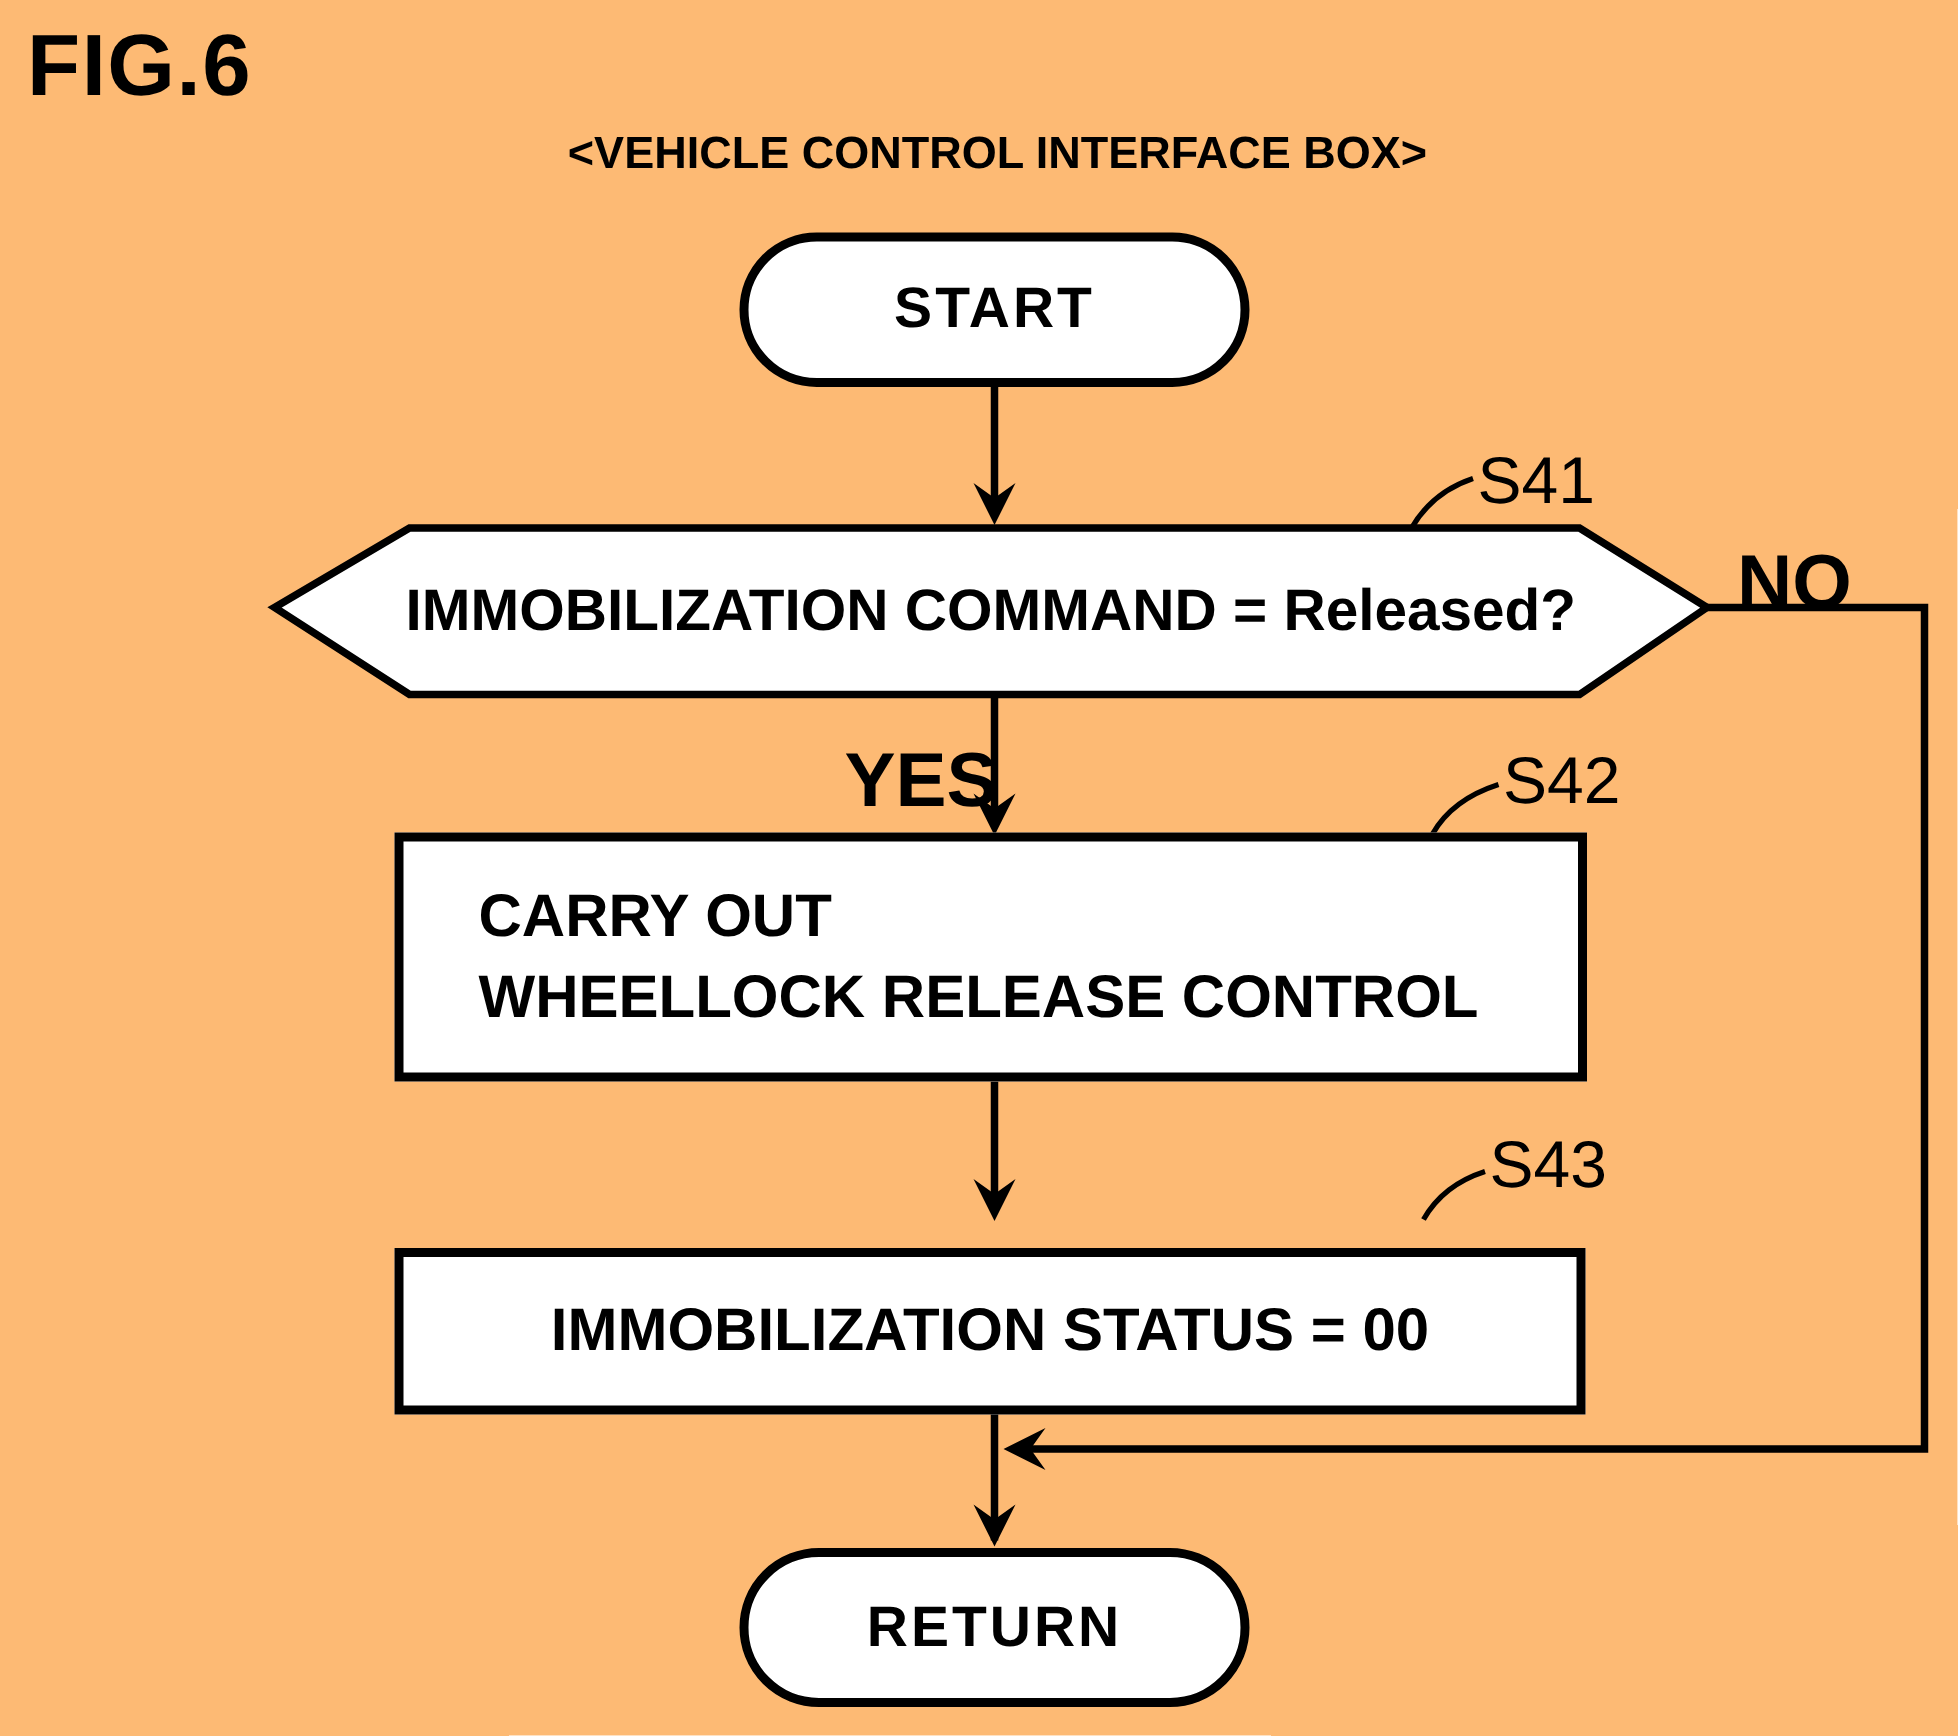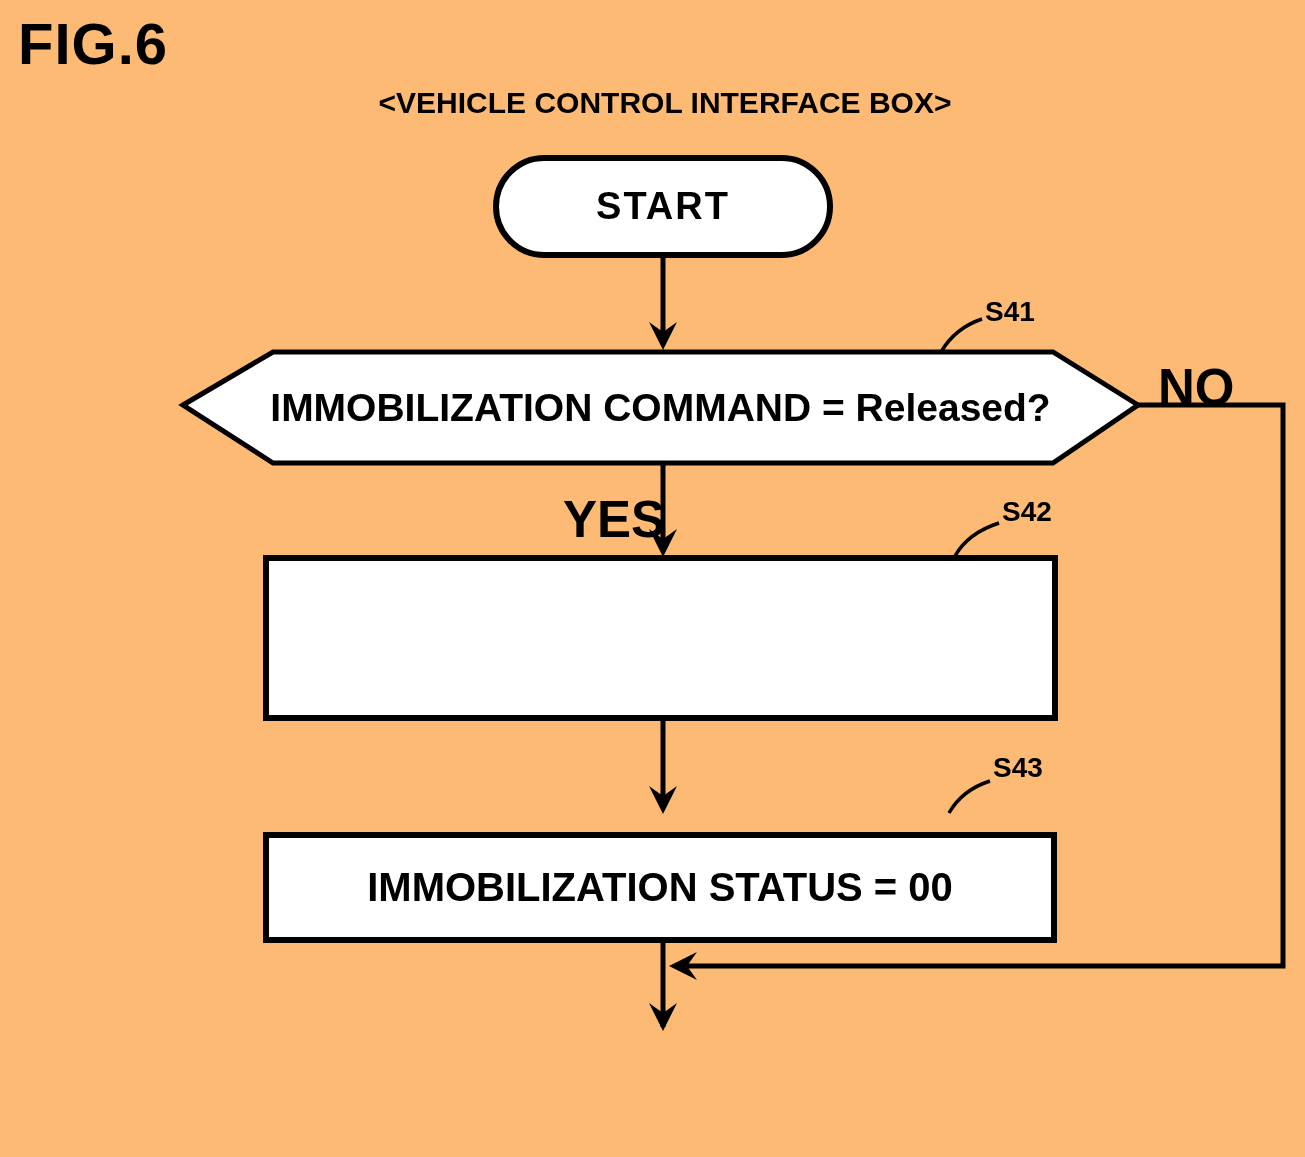--- a/index.html
+++ b/index.html
@@ -76,22 +76,22 @@
     left: 183px; top: 352px; width: 955px; height: 111px;
     display: flex;
     align-items: center;
     justify-content: center;
     font-size: 39px;
     font-weight: bold;
     z-index: 2;
     white-space: nowrap;
   }
   .step-label {
-    font-size: 28px;
-    font-weight: bold;
+    font-size: 44px;
+    font-weight: normal;
     z-index: 3;
     white-space: nowrap;
   }
   .step-s41 { left: 985px; top: 296px; }
   .step-s42 { left: 1002px; top: 496px; }
   .step-s43 { left: 993px; top: 752px; }
   .branch-label {
     font-size: 51px;
     font-weight: bold;
     z-index: 3;
@@ -138,20 +138,25 @@
   </div>
 
   <div class="abs step-label step-s41">S41</div>
   <div class="abs step-label step-s42">S42</div>
   <div class="abs step-label step-s43">S43</div>
 
   <div class="abs branch-label branch-yes">YES</div>
   <div class="abs branch-label branch-no">NO</div>
 
   <div class="abs node process s42">
+    <span>CARRY OUT</span>
+    <span>WHEELLOCK RELEASE CONTROL</span>
   </div>
 
   <div class="abs node process s43">
     <span>IMMOBILIZATION STATUS = 00</span>
   </div>
 
+  <div class="abs node terminator return">
+    <span>RETURN</span>
+  </div>
 
 </div>
 
 </body></html>

